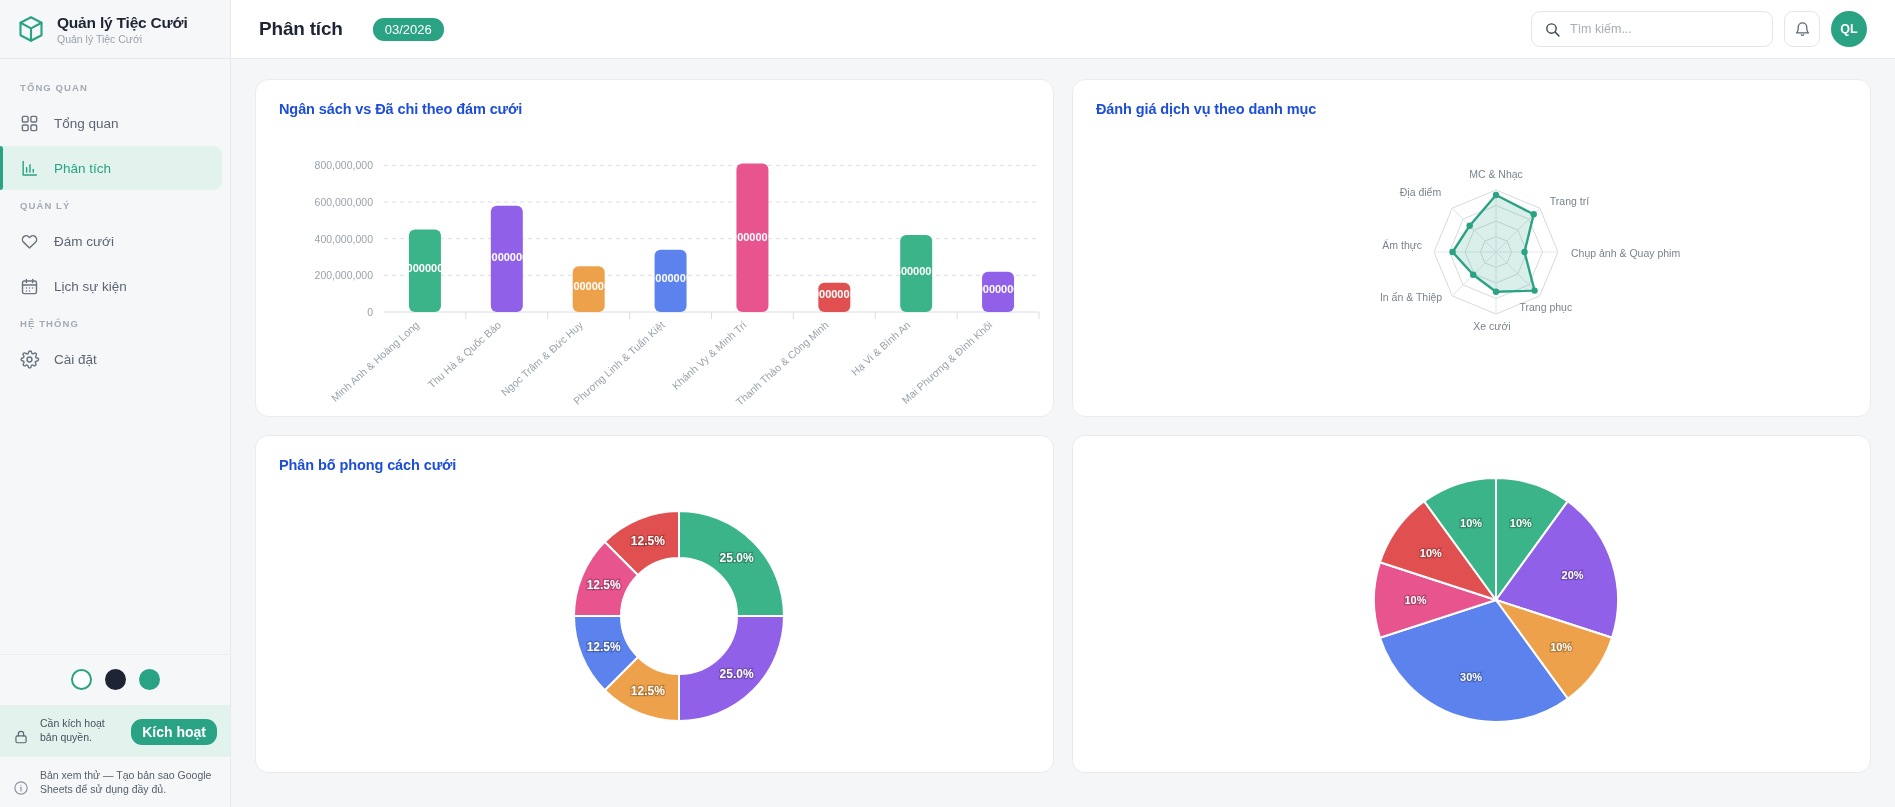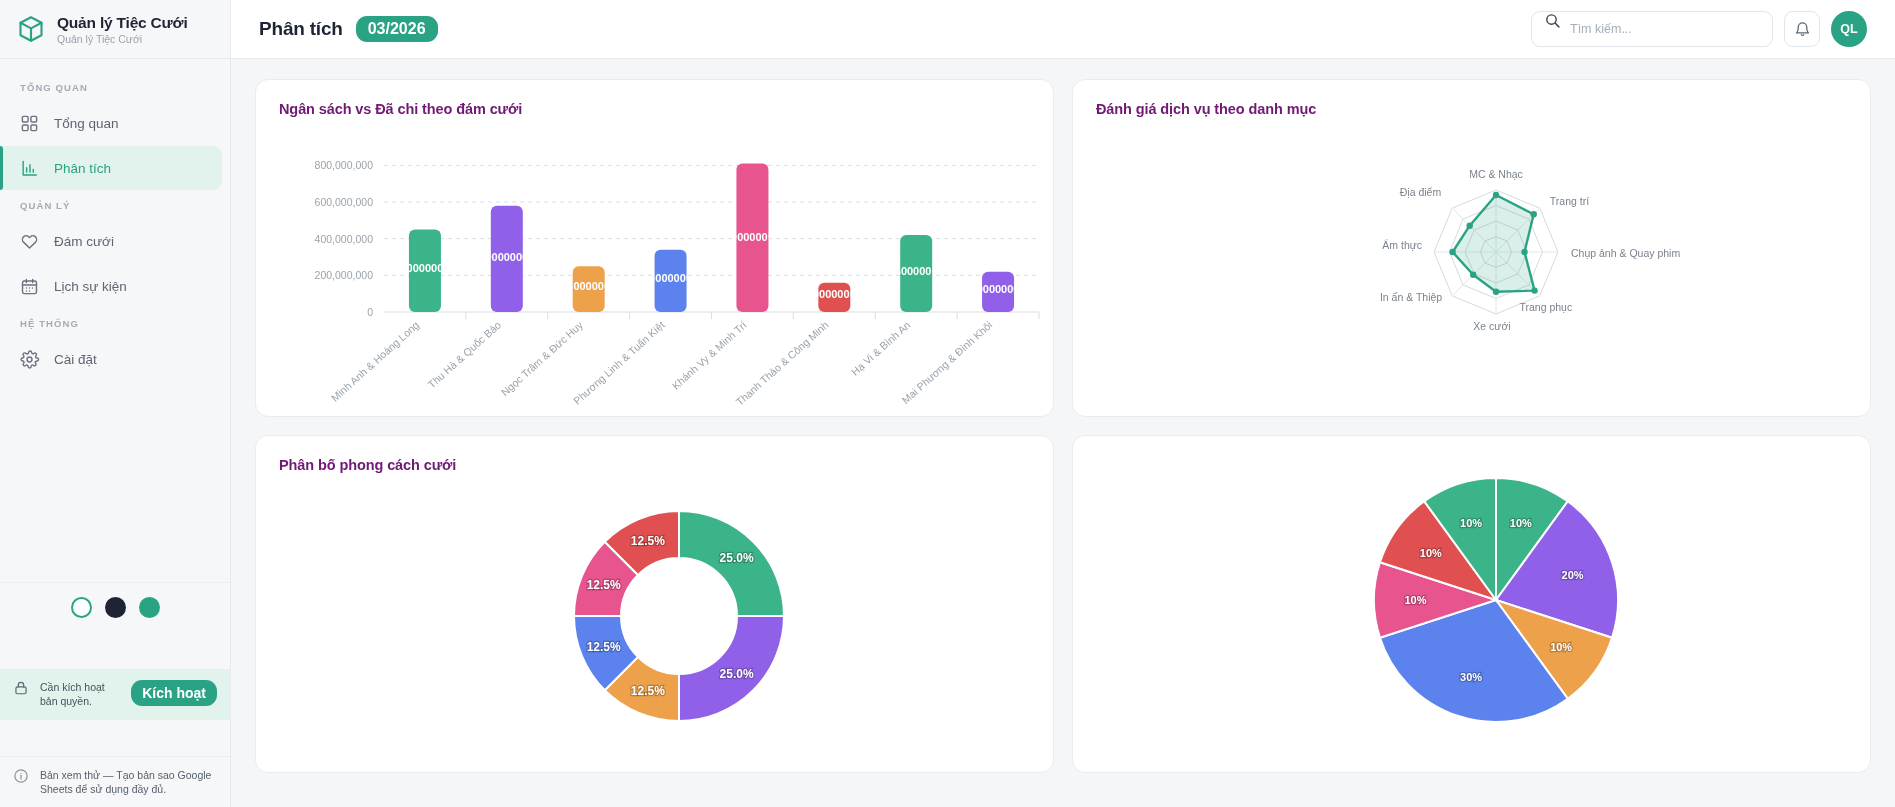--- a/index.html
+++ b/index.html
@@ -49,48 +49,48 @@
   .theme-row {
     display: flex; justify-content: center; align-items: center; gap: 13px;
     padding: 14px 0 15px; border-top: 1px solid #eceff2;
   }
   .swatch { width: 21px; height: 21px; border-radius: 50%; cursor: pointer; }
   .swatch.light { background: #fff; border: 2.5px solid #2aa284; }
   .swatch.dark { background: #1e2433; }
   .swatch.teal { background: #2aa284; }
 
   .notice {
-    display: flex; align-items: flex-start; gap: 11px;
-    padding: 11px 13px; font-size: 10.5px; line-height: 1.35; margin-top: 36px;
+    display: flex; align-items: flex-end; gap: 11px;
+    padding: 11px 13px; font-size: 10.5px; line-height: 1.35;
   }
   .notice.green { background: #e2f3ee; color: #44525b; }
   .notice.plain { background: #f5f7f9; color: #55606b; border-top: 1px solid #eceff2; }
   .notice .nico { width: 16px; height: 16px; flex: 0 0 16px; }
   .notice-txt { flex: 1 1 auto; }
   .activate-btn {
     background: #2aa284; color: #fff; border: none; border-radius: 11px;
     font-size: 14px; font-weight: bold; padding: 5px 11px; cursor: pointer;
     font-family: "Liberation Sans", sans-serif; white-space: nowrap;
   }
 
   
   .main { flex: 1 1 auto; display: flex; flex-direction: column; min-width: 0; }
   .topbar {
     height: 59px; background: #fff; border-bottom: 1px solid #e9ecef;
     display: flex; align-items: center; padding: 0 28px; flex: 0 0 59px;
   }
   .page-title { font-size: 19px; font-weight: bold; color: #1e2433; letter-spacing: -.2px; }
   .period-badge {
-    background: #2aa284; color: #fff; font-size: 16px; font-weight: bold;
-    border-radius: 11px; padding: 4px 12px; margin-left: 13px;
+    background: #2aa284; color: #fff; font-size: 13px; font-weight: normal;
+    border-radius: 11px; padding: 4px 12px; margin-left: 30px;
   }
   .topbar-right { margin-left: auto; display: flex; align-items: center; gap: 11px; }
   .searchbox {
     width: 242px; height: 36px; border: 1px solid #e2e6ea; border-radius: 9px;
-    display: flex; gap: 9px; padding: 0 12px; background: #fff;
+    display: flex; align-items: center; gap: 9px; padding: 0 12px; background: #fff;
   }
   .searchbox input {
     border: none; outline: none; font-size: 12.5px; color: #3c4653;
     width: 100%; font-family: "Liberation Sans", sans-serif; background: transparent;
   }
   .searchbox input::placeholder { color: #a6aeb7; }
   .bell-btn {
     width: 36px; height: 36px; border: 1px solid #e2e6ea; border-radius: 9px;
     background: #fff; display: flex; align-items: center; justify-content: center;
     cursor: pointer;
@@ -100,21 +100,21 @@
     color: #fff; font-size: 12.5px; font-weight: bold;
     display: flex; align-items: center; justify-content: center; cursor: pointer;
   }
 
   .content { flex: 1 1 auto; padding: 20px 24px 0; overflow: hidden; }
   .grid { display: grid; grid-template-columns: 1fr 1fr; gap: 18px; }
   .card {
     background: #fff; border: 1px solid #e9ecef; border-radius: 13px;
     padding: 21px 23px 16px; min-width: 0;
   }
-  .card-title { font-size: 14.5px; font-weight: bold; color: #701a75; letter-spacing: -.1px; }
+  .card-title { font-size: 14.5px; font-weight: bold; color: #1d4ed8; letter-spacing: -.1px; }
   .card-body { position: relative; }
   .card-h1 { height: 338px; }
   .card-h2 { height: 338px; }
   svg { display: block; overflow: visible; }
   .axis-lbl { font-size: 10.5px; fill: #9aa3ad; font-family: "Liberation Sans", sans-serif; }
   .bar-val {
     font-size: 11px; font-weight: bold; fill: #fff;
     font-family: "Liberation Sans", sans-serif;
   }
   .cat-lbl { font-size: 10.5px; fill: #9aa3ad; font-family: "Liberation Sans", sans-serif; }

